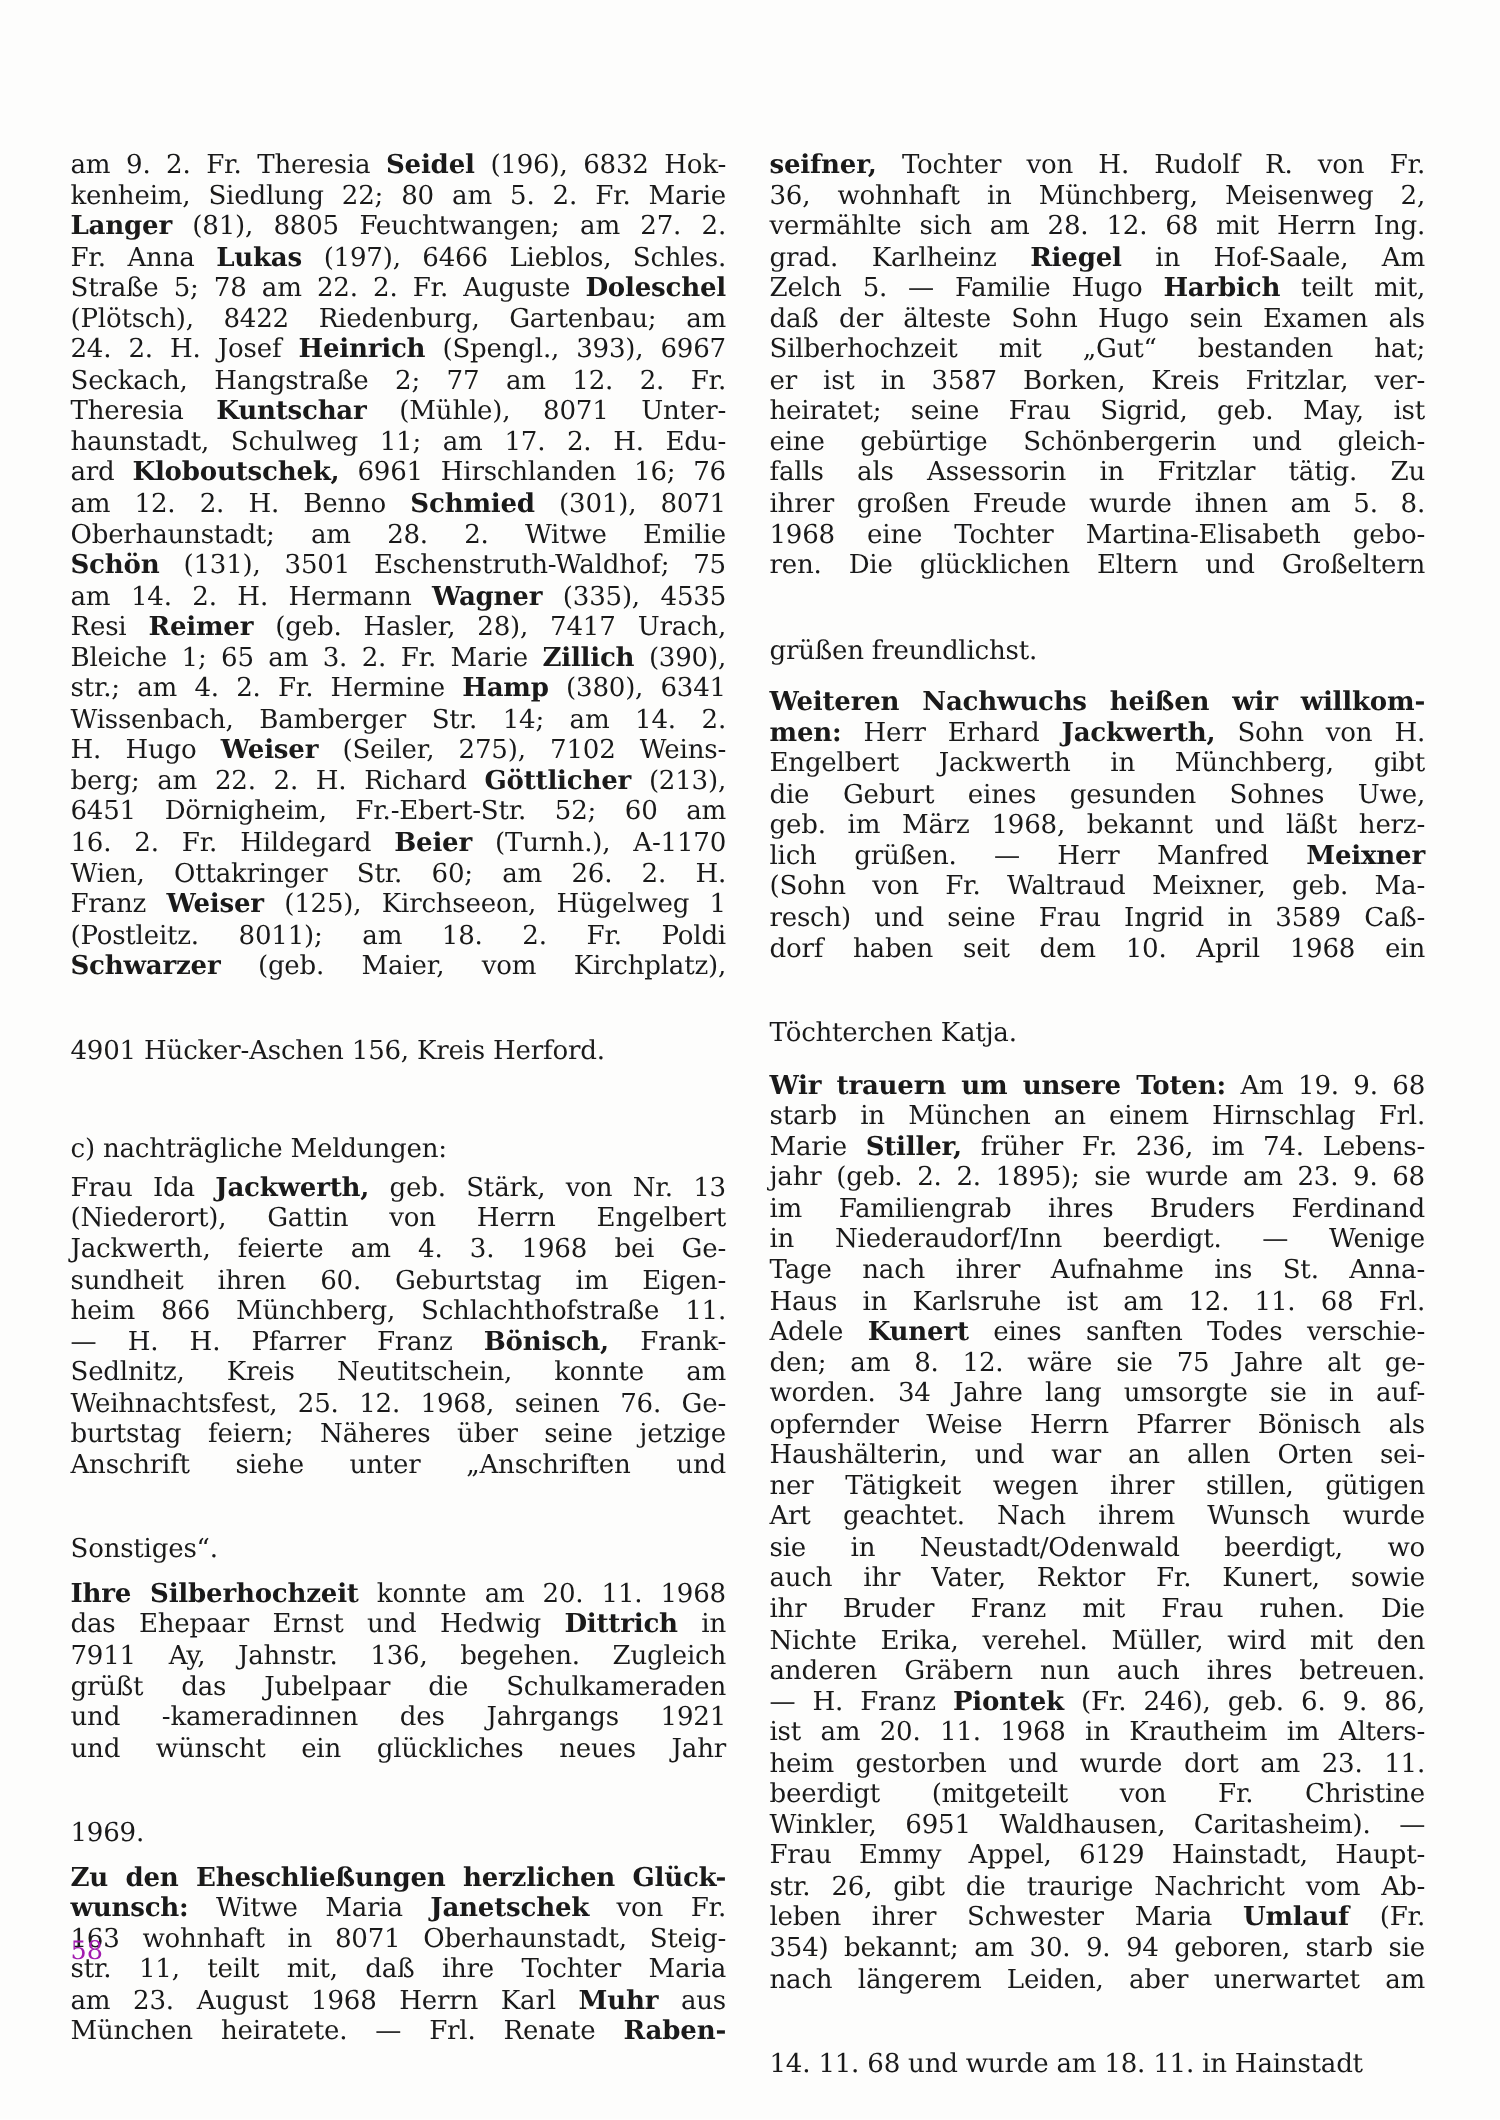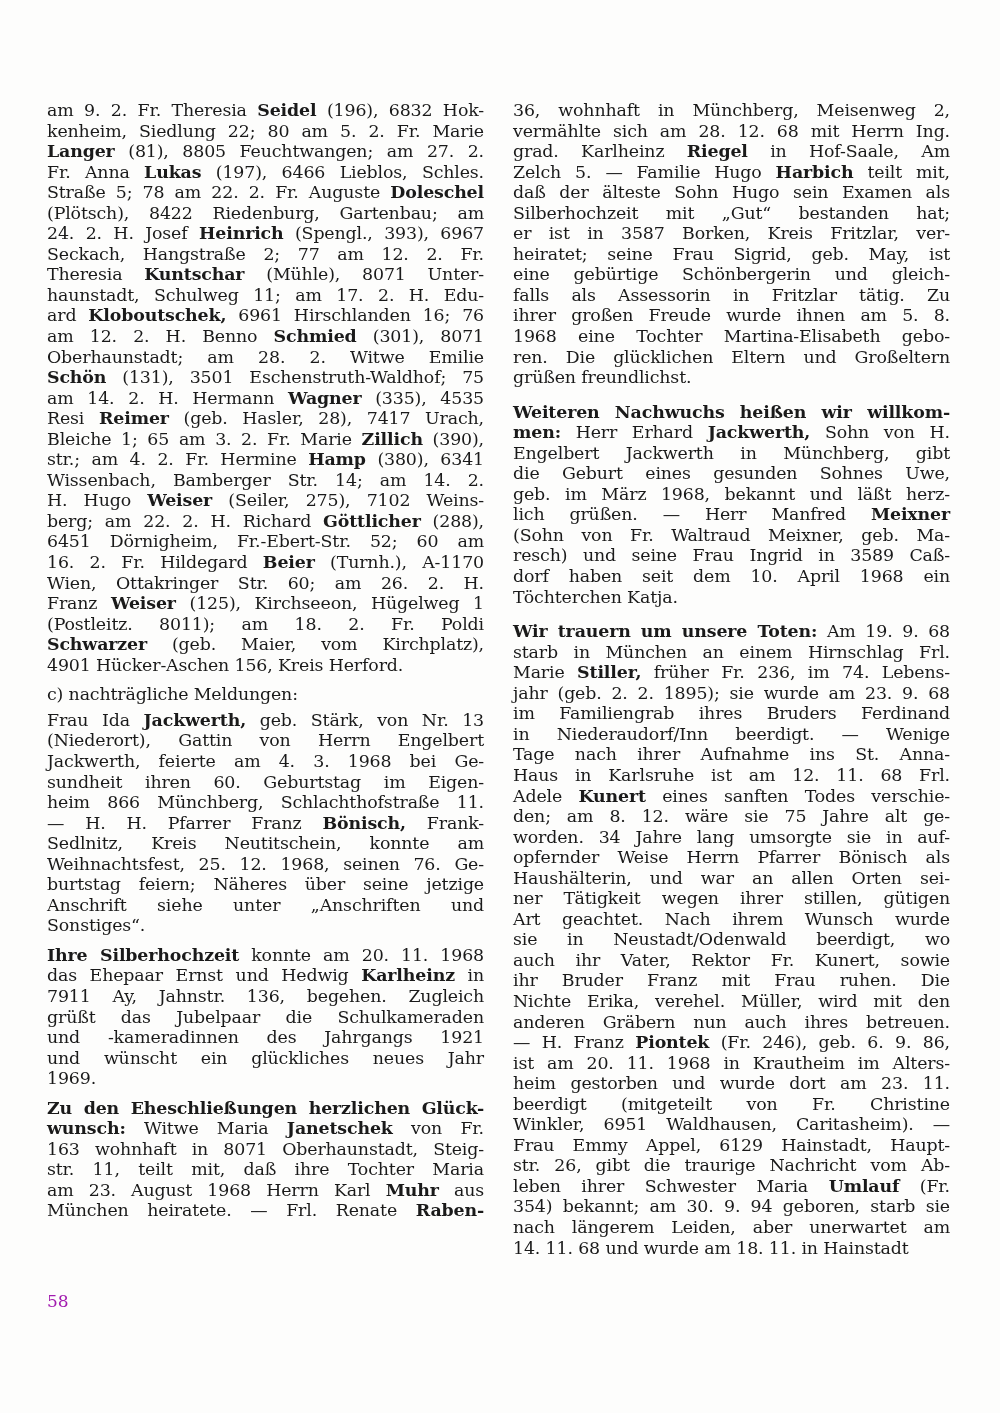--- a/index.html
+++ b/index.html
@@ -15,21 +15,21 @@
     font-size: 17.4px; line-height: 20.55px;
     letter-spacing: -0.15px;
   }
   .col-left  { left: 47px;  width: 437px; }
   .col-right { left: 513px; width: 437px; }
   .line {
     display: block; white-space: nowrap;
     text-align: justify; text-align-last: justify;
     height: 20.55px; overflow: visible;
   }
-  .line.last { text-align-last: left; }
+  .line.last { text-align-last: left; margin-top: 36px; }
   b { font-weight: bold; }
   .para { display: block; }
   .gap { display: block; height: 9px; }
   .page-number {
     position: absolute; left: 47px; top: 1291px;
     font-family: "DejaVu Serif", "Liberation Serif", serif;
     font-size: 17px; color: #a21caf;
   }
 </style>
 </head>
@@ -52,21 +52,21 @@
         <span class="line"><span>ard </span><b>Kloboutschek,</b><span> 6961 Hirschlanden 16; 76</span></span>
         <span class="line"><span>am 12. 2. H. Benno </span><b>Schmied</b><span> (301), 8071</span></span>
         <span class="line"><span>Oberhaunstadt; am 28. 2. Witwe Emilie</span></span>
         <span class="line"><b>Schön</b><span> (131), 3501 Eschenstruth-Waldhof; 75</span></span>
         <span class="line"><span>am 14. 2. H. Hermann </span><b>Wagner</b><span> (335), 4535</span></span>
         <span class="line"><span>Resi </span><b>Reimer</b><span> (geb. Hasler, 28), 7417 Urach,</span></span>
         <span class="line"><span>Bleiche 1; 65 am 3. 2. Fr. Marie </span><b>Zillich</b><span> (390),</span></span>
         <span class="line"><span>str.; am 4. 2. Fr. Hermine </span><b>Hamp</b><span> (380), 6341</span></span>
         <span class="line"><span>Wissenbach, Bamberger Str. 14; am 14. 2.</span></span>
         <span class="line"><span>H. Hugo </span><b>Weiser</b><span> (Seiler, 275), 7102 Weins-</span></span>
-        <span class="line"><span>berg; am 22. 2. H. Richard </span><b>Göttlicher</b><span> (288),</span></span>
+        <span class="line"><span>berg; am 22. 2. H. Richard </span><b>Göttlicher</b><span> (213),</span></span>
         <span class="line"><span>6451 Dörnigheim, Fr.-Ebert-Str. 52; 60 am</span></span>
         <span class="line"><span>16. 2. Fr. Hildegard </span><b>Beier</b><span> (Turnh.), A-1170</span></span>
         <span class="line"><span>Wien, Ottakringer Str. 60; am 26. 2. H.</span></span>
         <span class="line"><span>Franz </span><b>Weiser</b><span> (125), Kirchseeon, Hügelweg 1</span></span>
         <span class="line"><span>(Postleitz. 8011); am 18. 2. Fr. Poldi</span></span>
         <span class="line"><b>Schwarzer</b><span> (geb. Maier, vom Kirchplatz),</span></span>
         <span class="line last"><span>4901 Hücker-Aschen 156, Kreis Herford.</span></span>
       </div>
     <div class="gap"></div>
     <div class="line last">c) nachträgliche Meldungen:</div>
@@ -80,40 +80,41 @@
         <span class="line"><span>— H. H. Pfarrer Franz </span><b>Bönisch,</b><span> Frank-</span></span>
         <span class="line"><span>Sedlnitz, Kreis Neutitschein, konnte am</span></span>
         <span class="line"><span>Weihnachtsfest, 25. 12. 1968, seinen 76. Ge-</span></span>
         <span class="line"><span>burtstag feiern; Näheres über seine jetzige</span></span>
         <span class="line"><span>Anschrift siehe unter „Anschriften und</span></span>
         <span class="line last"><span>Sonstiges“.</span></span>
       </div>
     <div class="gap"></div>
     <div class="para">
         <span class="line"><b>Ihre Silberhochzeit</b><span> konnte am 20. 11. 1968</span></span>
-        <span class="line"><span>das Ehepaar Ernst und Hedwig </span><b>Karlheinz</b><span> in</span></span>
+        <span class="line"><span>das Ehepaar Ernst und Hedwig </span><b>Dittrich</b><span> in</span></span>
         <span class="line"><span>7911 Ay, Jahnstr. 136, begehen. Zugleich</span></span>
         <span class="line"><span>grüßt das Jubelpaar die Schulkameraden</span></span>
         <span class="line"><span>und -kameradinnen des Jahrgangs 1921</span></span>
         <span class="line"><span>und wünscht ein glückliches neues Jahr</span></span>
         <span class="line last"><span>1969.</span></span>
       </div>
     <div class="gap"></div>
     <div class="para">
         <span class="line"><b>Zu den Eheschließungen herzlichen Glück-</b></span>
         <span class="line"><b>wunsch:</b><span> Witwe Maria </span><b>Janetschek</b><span> von Fr.</span></span>
         <span class="line"><span>163 wohnhaft in 8071 Oberhaunstadt, Steig-</span></span>
         <span class="line"><span>str. 11, teilt mit, daß ihre Tochter Maria</span></span>
         <span class="line"><span>am 23. August 1968 Herrn Karl </span><b>Muhr</b><span> aus</span></span>
         <span class="line"><span>München heiratete. — Frl. Renate </span><b>Raben-</b></span>
       </div>
   </div>
 
   <div class="col col-right">
     <div class="para">
+        <span class="line"><b>seifner,</b><span> Tochter von H. Rudolf R. von Fr.</span></span>
         <span class="line"><span>36, wohnhaft in Münchberg, Meisenweg 2,</span></span>
         <span class="line"><span>vermählte sich am 28. 12. 68 mit Herrn Ing.</span></span>
         <span class="line"><span>grad. Karlheinz </span><b>Riegel</b><span> in Hof-Saale, Am</span></span>
         <span class="line"><span>Zelch 5. — Familie Hugo </span><b>Harbich</b><span> teilt mit,</span></span>
         <span class="line"><span>daß der älteste Sohn Hugo sein Examen als</span></span>
         <span class="line"><span>Silberhochzeit mit „Gut“ bestanden hat;</span></span>
         <span class="line"><span>er ist in 3587 Borken, Kreis Fritzlar, ver-</span></span>
         <span class="line"><span>heiratet; seine Frau Sigrid, geb. May, ist</span></span>
         <span class="line"><span>eine gebürtige Schönbergerin und gleich-</span></span>
         <span class="line"><span>falls als Assessorin in Fritzlar tätig. Zu</span></span>

